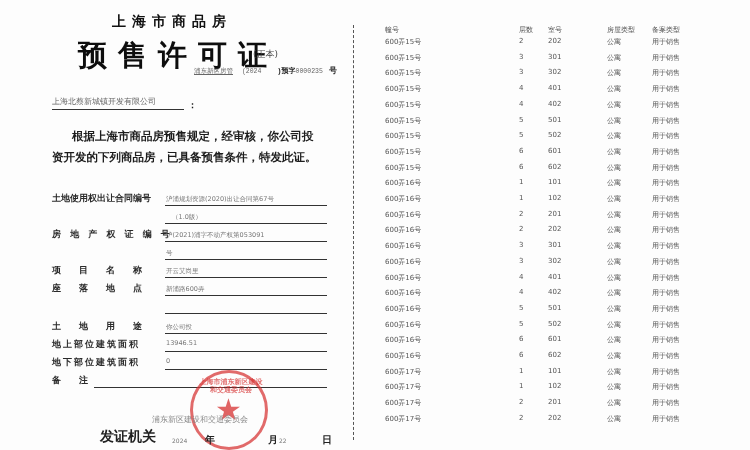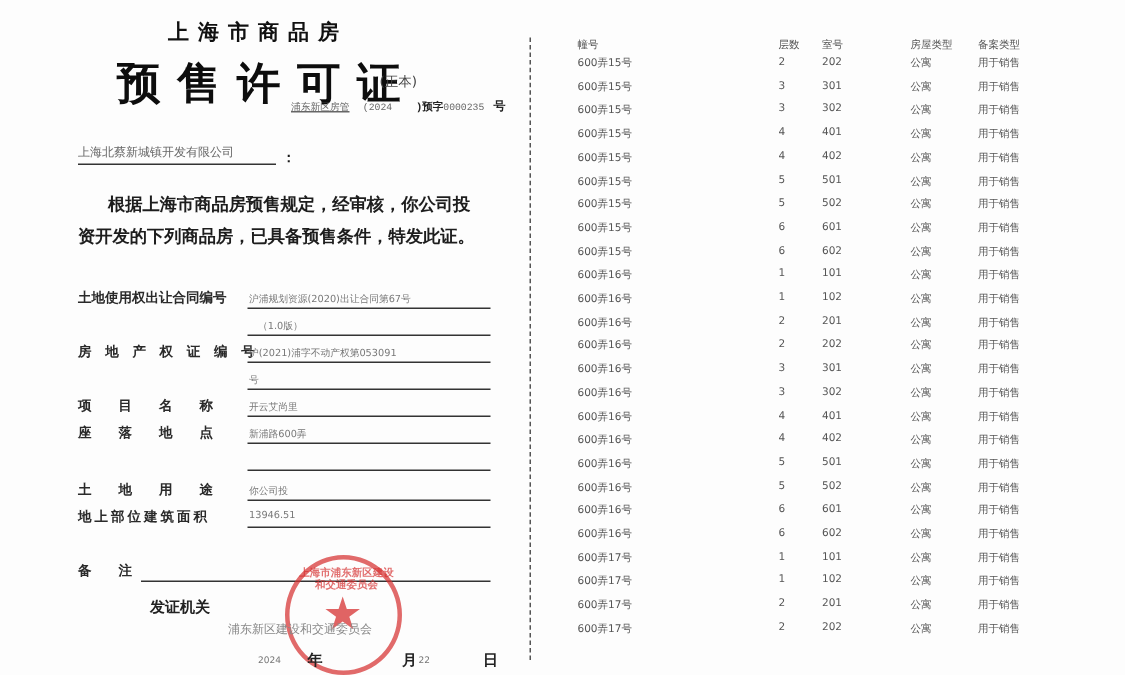--- a/index.html
+++ b/index.html
@@ -23,21 +23,21 @@
   .cert .colon { position: absolute; left: 188px; top: 99px; font-size: 9px; font-weight: bold; }
 
   .cert .para { position: absolute; left: 52px; top: 126px; width: 270px; font-size: 11.5px; font-weight: bold; line-height: 21px; font-family: "DejaVu Sans", sans-serif; color: #1d1d1d; }
   .cert .para .indent { padding-left: 20px; }
 
   .field { position: absolute; left: 52px; height: 14px; width: 275px; }
   .field .lbl { position: absolute; left: 0; bottom: 1px; font-size: 9px; font-weight: bold; color: #2a2a2a; white-space: nowrap; }
   .field .line { position: absolute; left: 113px; right: 0; bottom: 0; border-bottom: 1px solid #333; }
   .field .val { position: absolute; left: 114px; bottom: 2px; font-size: 6.5px; color: #777; font-family: "DejaVu Sans", sans-serif; white-space: nowrap; }
 
-  .cert .issuer { position: absolute; left: 100px; top: 398px; font-size: 10px; font-weight: bold; font-family: "DejaVu Sans", sans-serif; color: #222; }
+  .cert .issuer { position: absolute; left: 100px; top: 428px; font-size: 14px; font-weight: bold; font-family: "DejaVu Sans", sans-serif; color: #222; }
   .cert .issuer-val { position: absolute; left: 152px; top: 414px; font-size: 8px; color: #888; font-family: "DejaVu Sans", sans-serif; }
   .cert .date-row { position: absolute; top: 433px; font-family: "DejaVu Serif", serif; font-weight: bold; font-size: 10px; color: #222; }
   .cert .date-small { position: absolute; top: 437px; font-size: 6px; color: #777; font-family: "DejaVu Sans", sans-serif; }
 
   .stamp { position: absolute; left: 190px; top: 370px; width: 78px; height: 80px; border-radius: 50%; border: 3px solid rgba(214, 48, 48, 0.72); }
   .stamp .inner-text { position: absolute; left: 6px; top: 5px; width: 64px; font-size: 7px; color: rgba(214,48,48,0.7); text-align: center; font-family: "DejaVu Sans", sans-serif; font-weight: bold; line-height: 8px; }
   .stamp .star { position: absolute; left: 22px; top: 22px; font-size: 30px; color: rgba(214,48,48,0.75); line-height: 30px; }
 
   
   .divider { position: absolute; left: 353px; top: 25px; height: 415px; border-left: 1.5px dashed #555; }
@@ -112,20 +112,25 @@
     <div class="field" style="top:320px">
       <span class="lbl">土　　地　　用　　途</span>
       <span class="line"></span>
       <span class="val">你公司投</span>
     </div>
     <div class="field" style="top:338px">
       <span class="lbl" style="letter-spacing:2px">地上部位建筑面积</span>
       <span class="line"></span>
       <span class="val" style="bottom:5px">13946.51</span>
     </div>
+    <div class="field" style="top:356px">
+      <span class="lbl" style="letter-spacing:2px">地下部位建筑面积</span>
+      <span class="line"></span>
+      <span class="val" style="bottom:5px">0</span>
+    </div>
     <div class="field" style="top:374px">
       <span class="lbl">备　　注</span>
       <span class="line" style="left:42px"></span>
     </div>
 
     <div class="stamp">
       <div class="inner-text">上海市浦东新区建设和交通委员会</div>
       <div class="star">★</div>
     </div>
 

